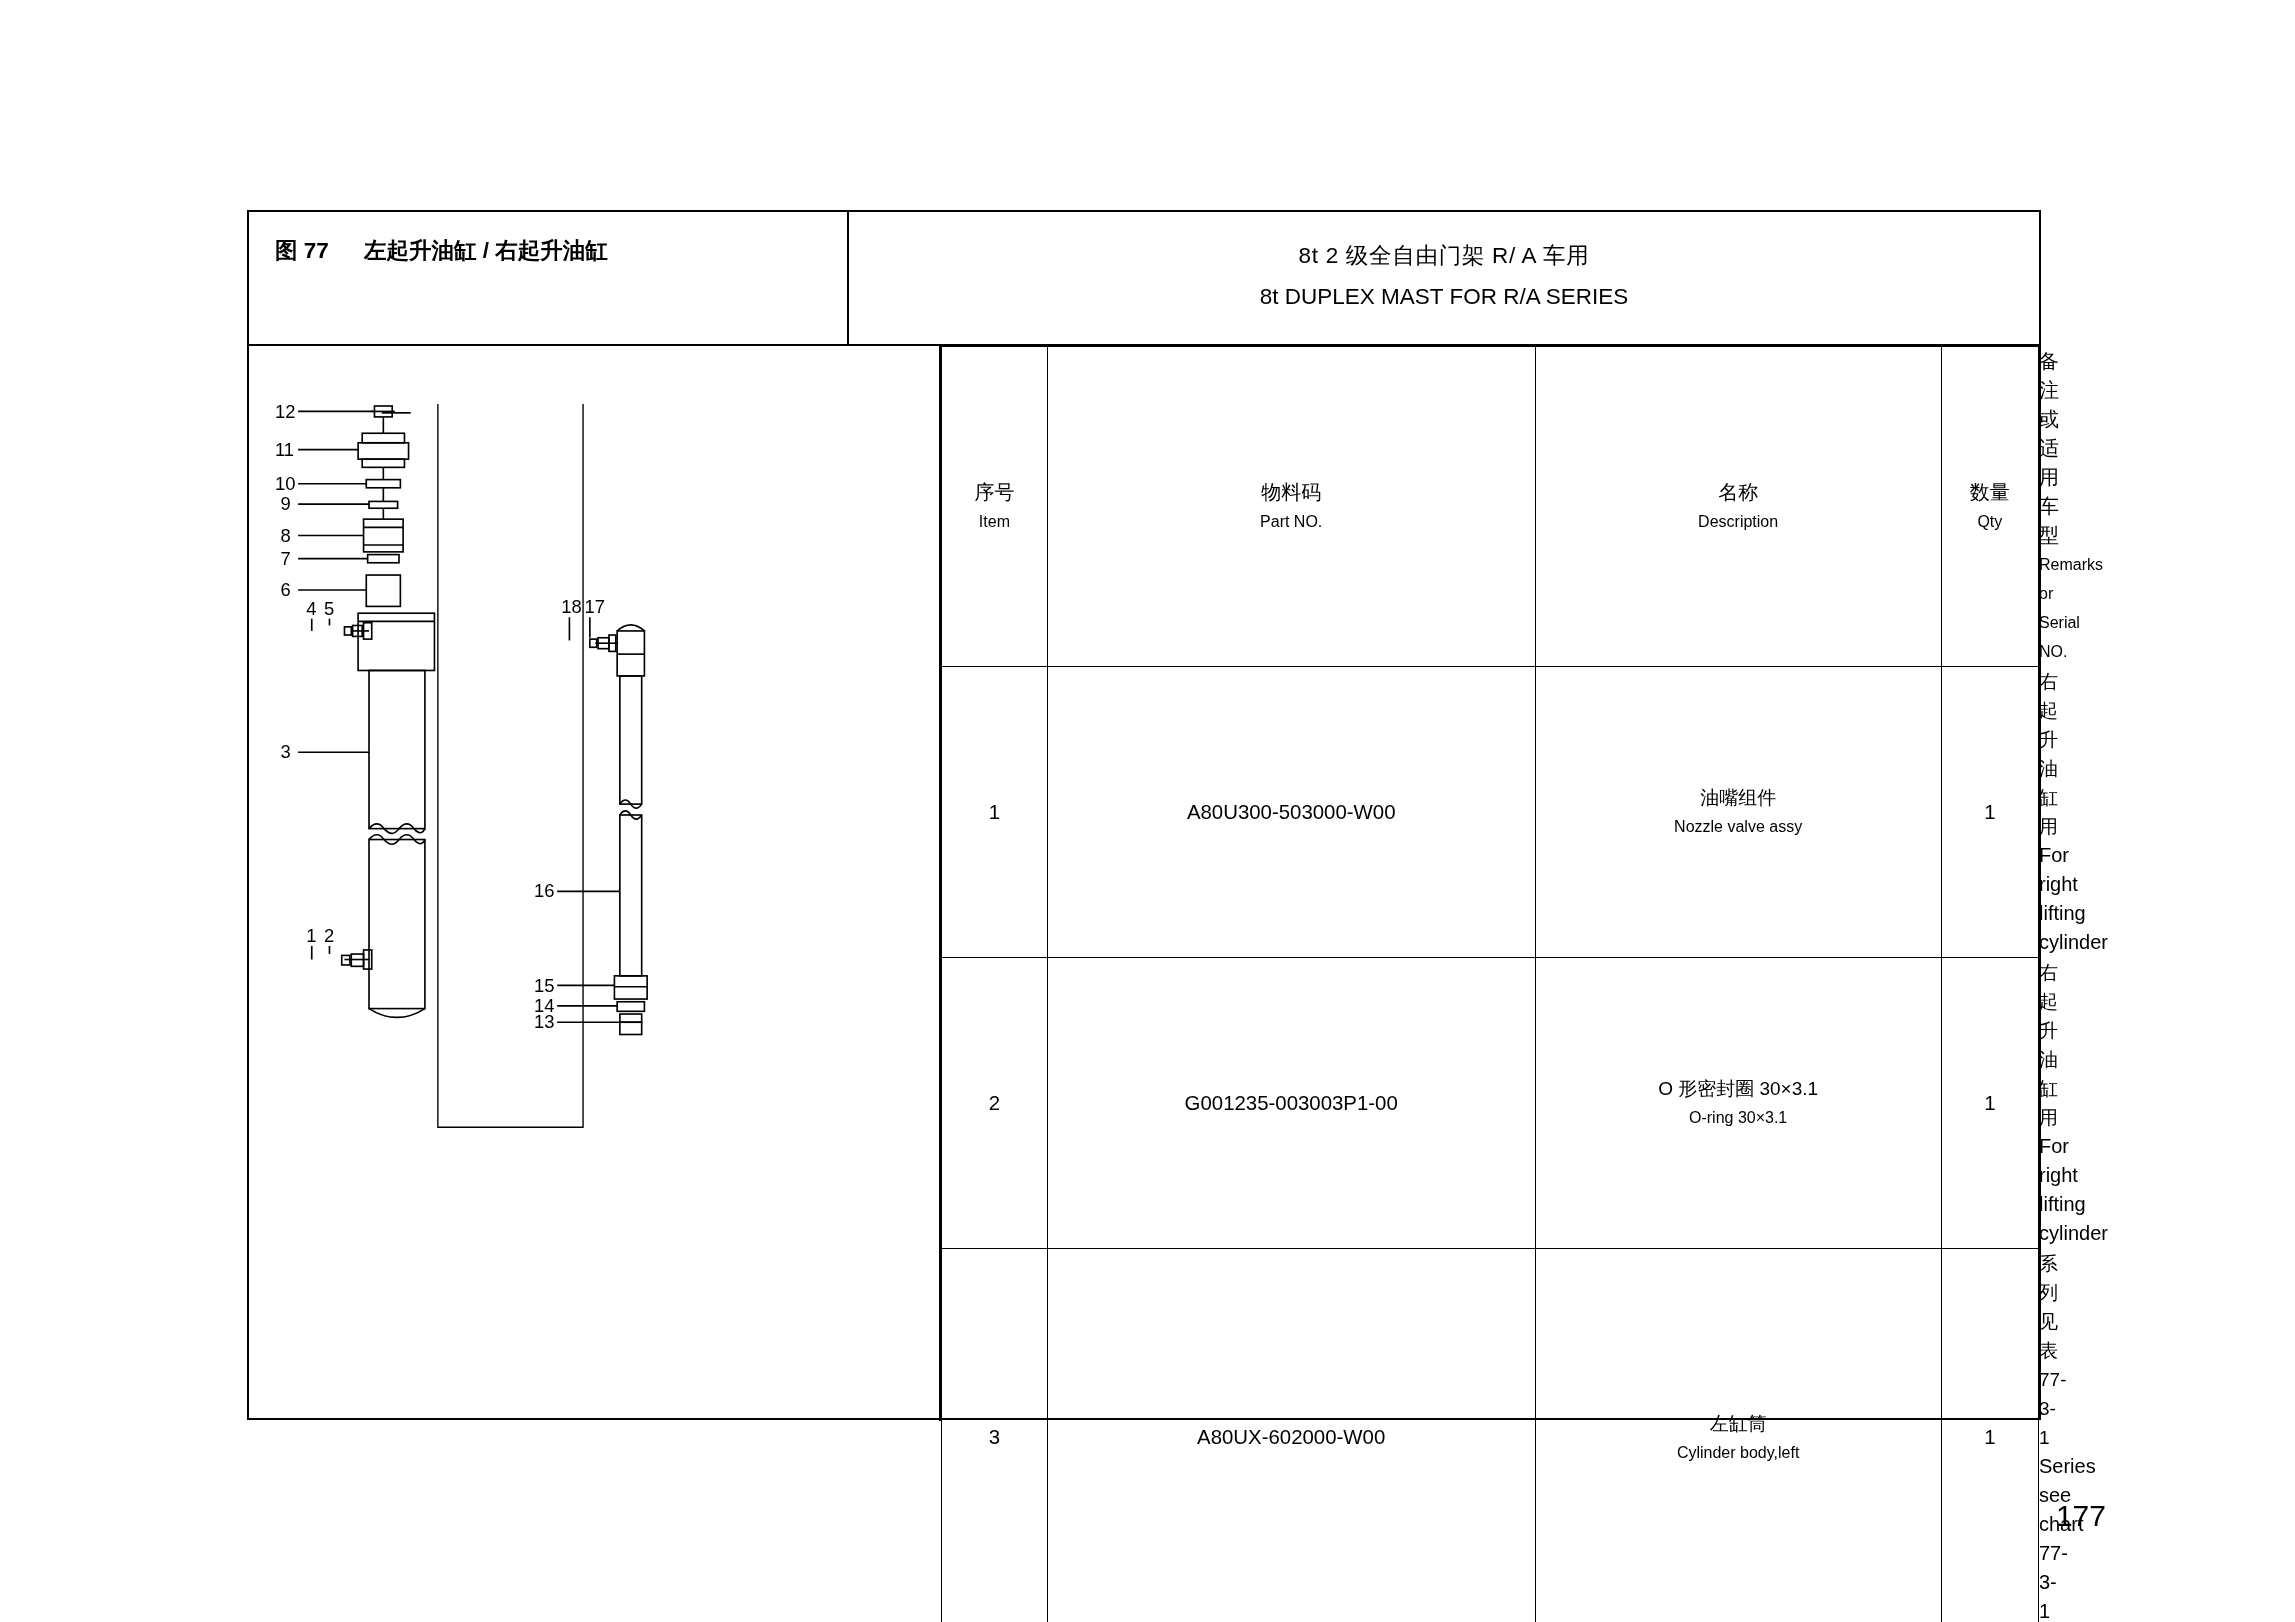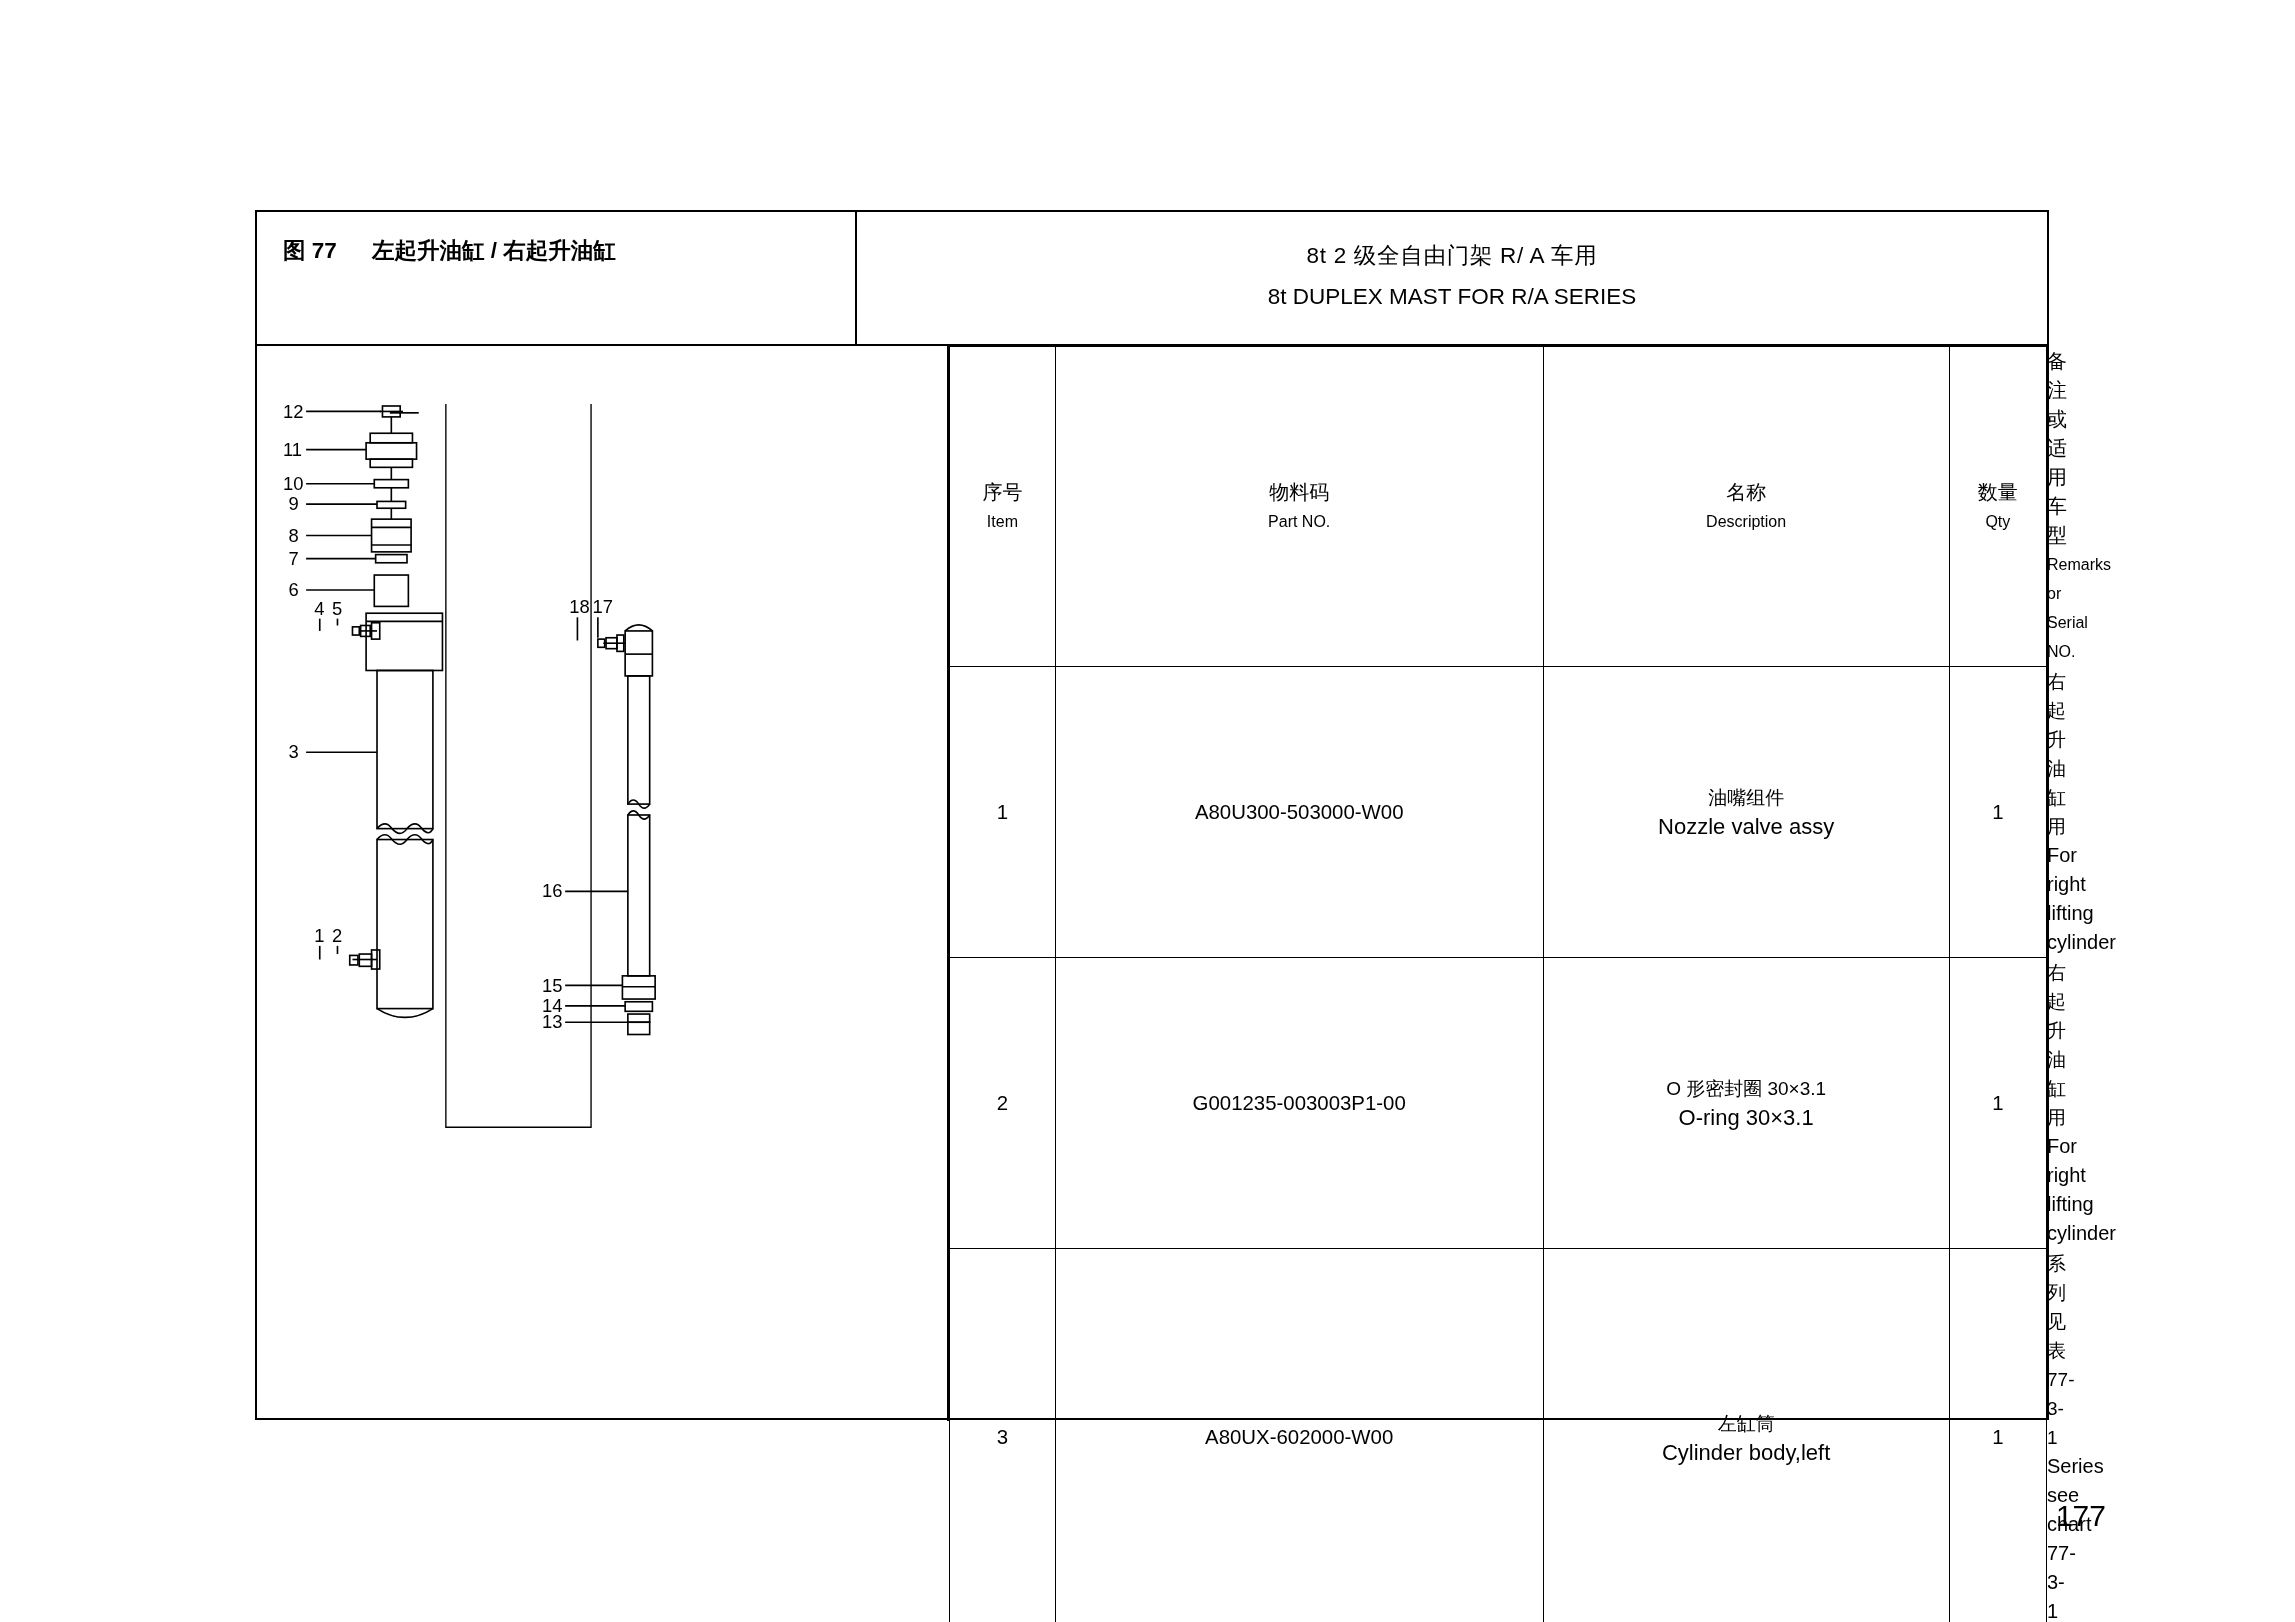--- a/index.html
+++ b/index.html
@@ -18,21 +18,21 @@
   .page {
     position: absolute;
     left: 0; top: 0;
     width: 2295px;
     height: 1622px;
   }
 
   
   .frame {
     position: absolute;
-    left: 255px;
+    left: 247px;
     top: 210px;
     width: 1794px;
     height: 1210px;
     border: 2px solid #000;
     box-sizing: border-box;
     padding-left: 48px;
   }
 
   
   .header {
@@ -117,21 +117,21 @@
   tbody tr { height: 62px; }
   .cell-num { font-size: 20.4px; }
   .cell-part { font-size: 20.4px; }
   .cell-qty { font-size: 20.4px; }
   .cell-two {
     text-align: left;
     padding-left: 11px;
     line-height: 29px;
   }
   .cell-two .cn { font-size: 19px; display: block; }
-  .cell-two .en { font-size: 22px; display: block; }
+  .cell-two .en { font-size: 16px; display: block; }
   .cell-rem {
     line-height: 29px;
   }
   .cell-rem .cn { font-size: 19px; display: block; }
   .cell-rem .en { font-size: 20px; display: block; }
 
   
   .drawing {
     position: absolute;
     left: 0; top: 0;

